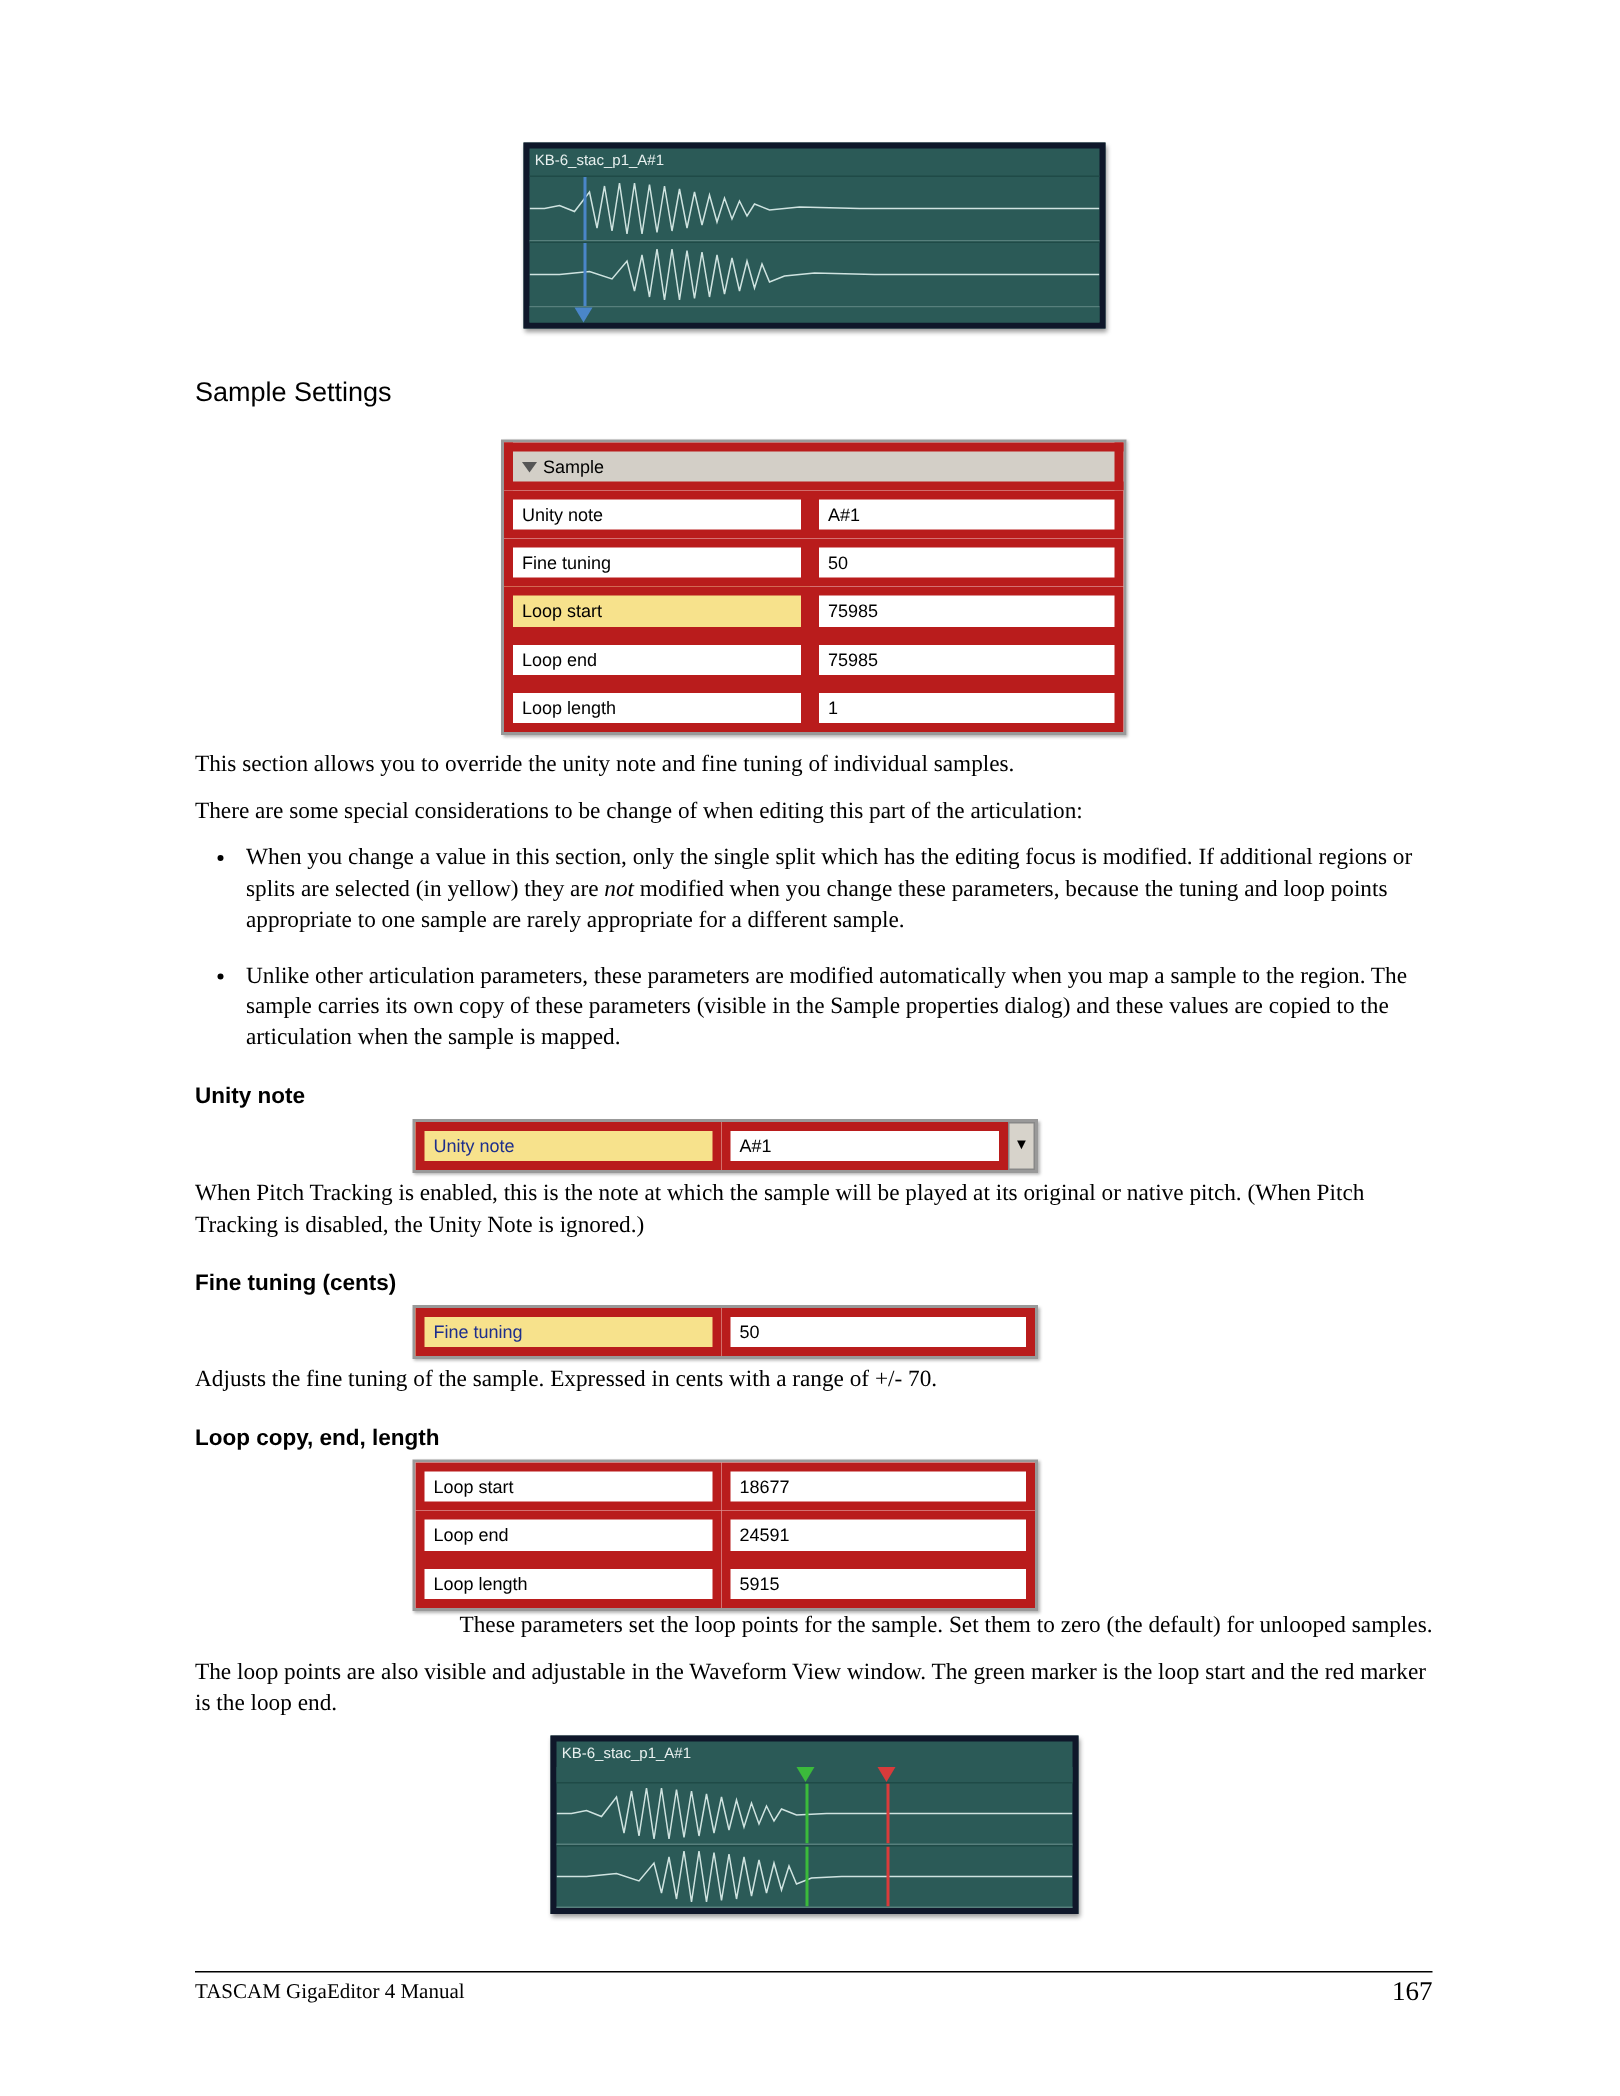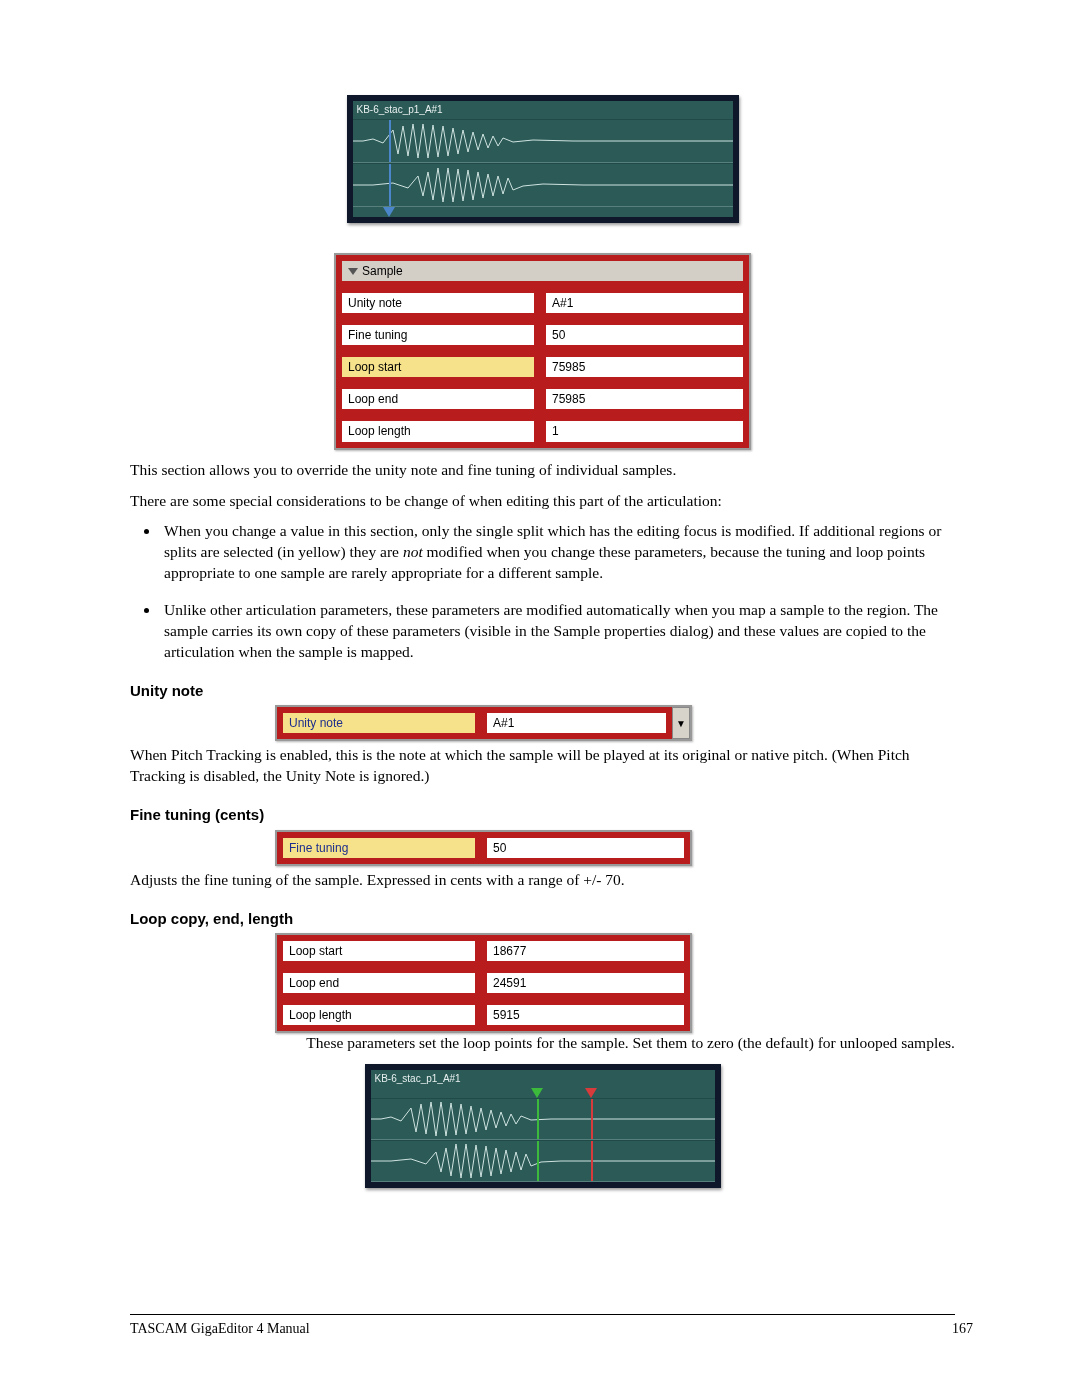--- a/index.html
+++ b/index.html
@@ -14,21 +14,21 @@
     width: 1080px;
     height: 1397px;
     box-sizing: border-box;
     padding: 95px 125px 60px 130px;
     position: relative;
   }
   .waveform-block {
     width: 380px;
     margin: 0 auto 30px auto;
     background: #2b5a57;
-    border: 6px solid #0f172a;
+    border: 4px solid #0f172a;
     box-shadow: 1px 2px 3px rgba(0,0,0,0.4);
   }
   .waveform-block.small {
     width: 344px;
   }
   .wf-label {
     color: #e8f0ef;
     font-family: Arial, sans-serif;
     font-size: 10px;
     padding: 2px 4px;
@@ -138,23 +138,23 @@
   em { }
 
   .footer-left {
     position:absolute;
     bottom:58px; left:130px;
     font-family: Georgia, serif;
     font-size:14px;
   }
   .footer-right {
     position:absolute;
-    bottom:58px; right:107px;
+    bottom:58px; right:125px;
     font-family: Georgia, serif;
-    font-size:14px;
+    font-size:18px;
   }
   .footer-rule{
     position:absolute;
     left:130px; right:125px; bottom:82px;
     height:1px; background:#000;
   }
 </style>
 </head>
 <body>
 <div class="page">
@@ -171,20 +171,21 @@
     <div class="vline blue" style="left:36px"></div>
     <svg width="380" height="42" viewBox="0 0 380 42">
       <polyline fill="none" stroke="#cfe3e0" stroke-width="1" points="0,21 20,21 40,19 55,24 65,12 70,32 75,8 80,36 85,4 90,38 95,4 100,38 105,5 110,37 115,6 120,36 125,8 130,34 135,10 140,32 145,12 150,30 155,14 160,26 170,22 190,20 230,21 380,21"></polyline>
     </svg>
   </div>
   <div class="marker-bar">
     <div class="marker blue" style="left:30px"></div>
   </div>
 </div>
 
+<h2 class="section">Sample Settings</h2>
 
 <div class="prop-table center">
   <div class="prop-header">
     <div class="prop-cell label" style="border-right:none;"><span class="tri"></span><span>Sample</span></div>
     <div class="prop-cell val" style="border-left:none;"></div>
   </div>
   <div class="prop-row">
     <div class="prop-cell label">Unity note</div>
     <div class="prop-cell val">A#1</div>
   </div>
@@ -246,20 +247,21 @@
   <div class="prop-row">
     <div class="prop-cell label">Loop end</div>
     <div class="prop-cell val">24591</div>
   </div>
   <div class="prop-row">
     <div class="prop-cell label">Loop length</div>
     <div class="prop-cell val">5915</div>
   </div>
 </div>
 <p style="margin-top:0;text-align:right;">These parameters set the loop points for the sample.  Set them to zero (the default) for unlooped samples.</p>
+<p>The loop points are also visible and adjustable in the Waveform View window.  The green marker is the loop start and the red marker is the loop end.</p>
 
 <div class="waveform-block small">
   <div class="wf-label">KB-6_stac_p1_A#1</div>
   <div class="marker-bar" style="height:10px;">
     <div class="marker green" style="left:160px"></div>
     <div class="marker red" style="left:214px"></div>
   </div>
   <div class="wf-row">
     <div class="vline green" style="left:166px"></div>
     <div class="vline red" style="left:220px"></div>

